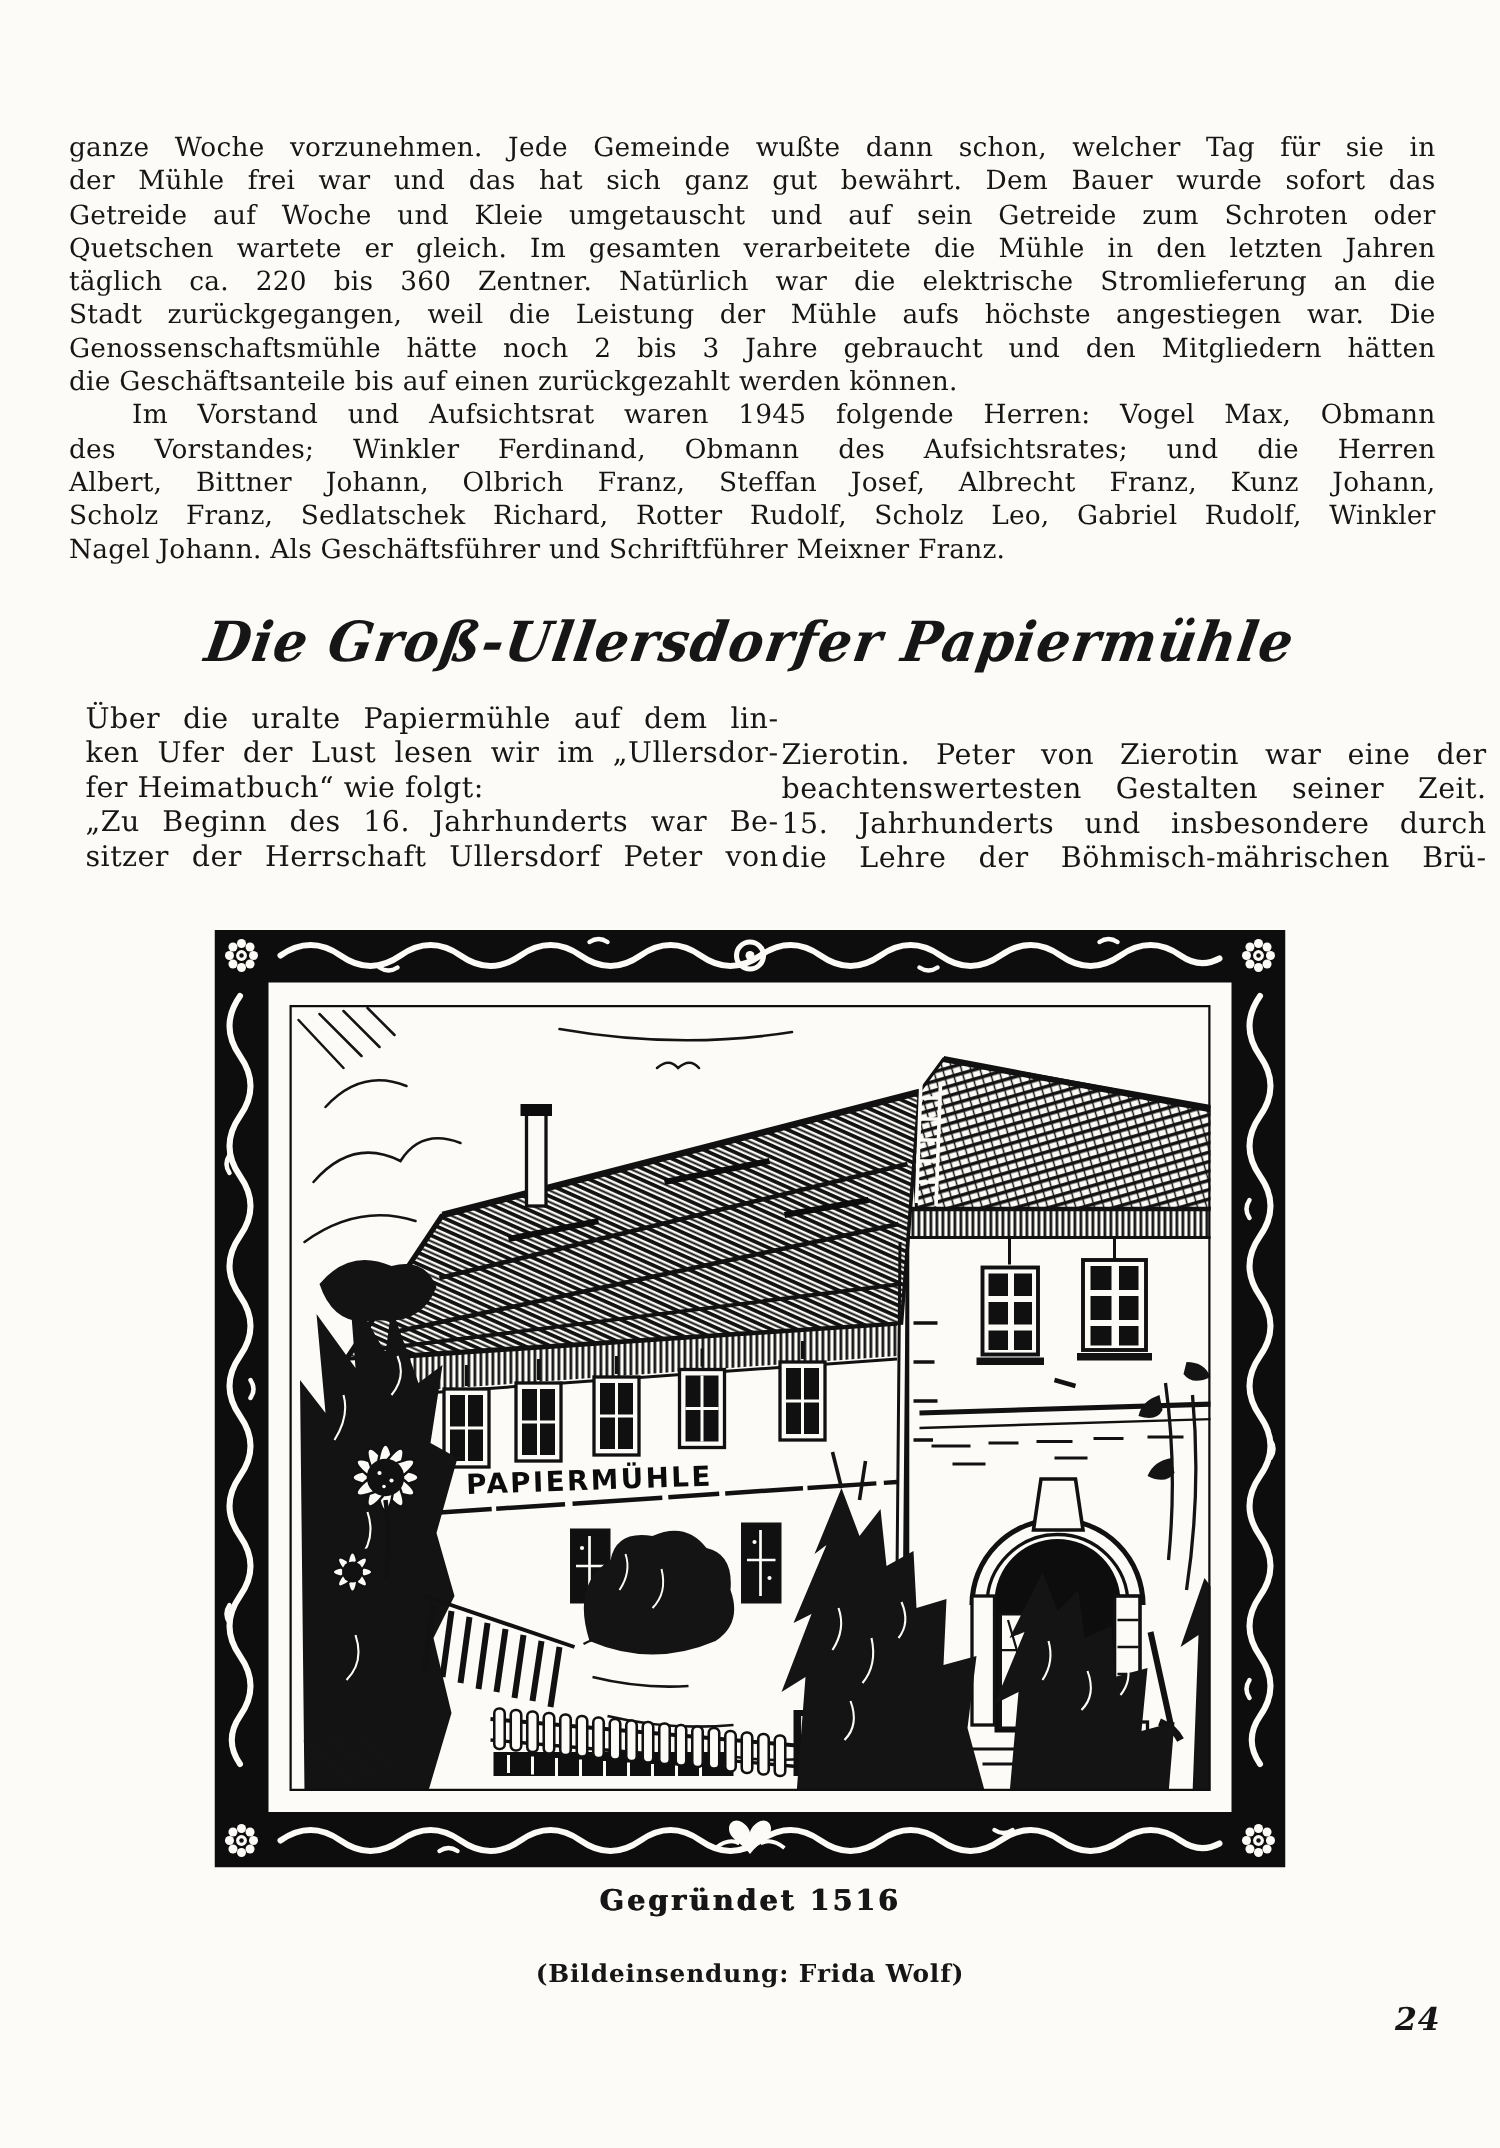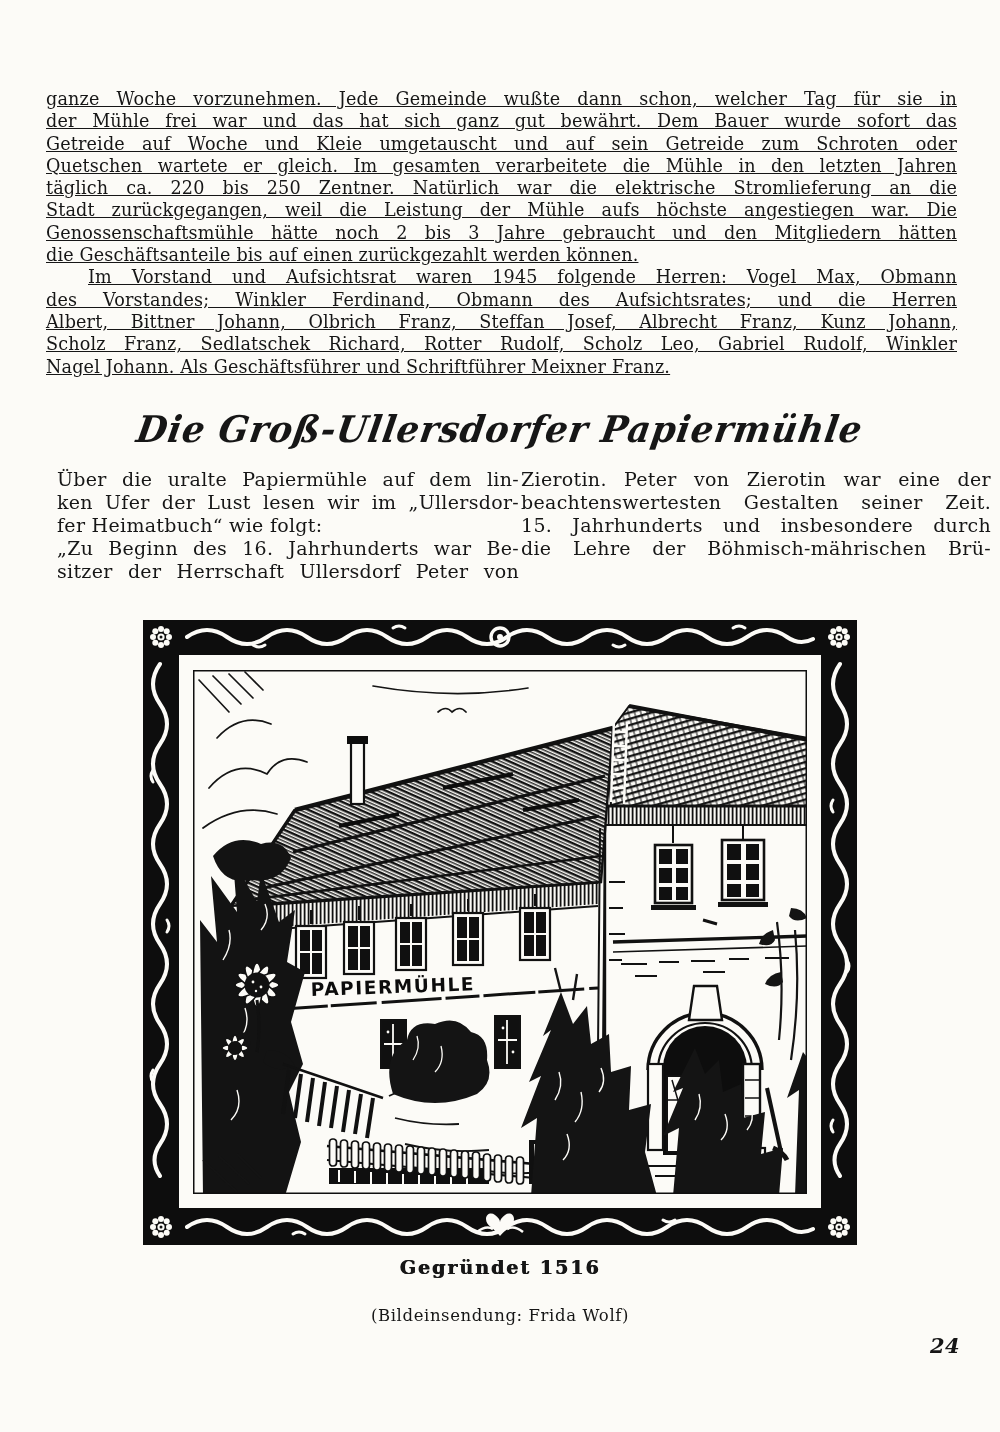--- a/index.html
+++ b/index.html
@@ -11,64 +11,64 @@
   .para{margin:0;}
   .tline{
     text-align:justify;text-align-last:justify;
     white-space:normal;
   }
   .tline-last{text-align-last:left;}
   .indent-first .tline:first-child{text-indent:42px;}
 
   .intro{
     position:absolute;left:46px;top:88px;width:911px;
-    font-size:17.6px;line-height:22.3px;letter-spacing:.15px;text-decoration:underline;
+    font-size:17.6px;line-height:22.3px;letter-spacing:.15px;
   }
   .title{
     position:absolute;left:0;top:408px;width:1000px;margin:0;
     text-align:center;font-size:35px;font-weight:bold;font-style:italic;
     letter-spacing:1px;
   }
   .title span{display:inline-block;transform:skewX(-9deg) scaleY(1.05);}
   .col{
     position:absolute;top:468px;
     font-size:19px;line-height:23px;letter-spacing:.3px;
   }
   .col-left{left:32px;width:462px;margin-left:25px;}
-  .col-right{left:521px;width:470px;}
+  .col-right{left:521px;width:470px;margin-top:24px;}
 
   .illustration{
     position:absolute;left:143px;top:620px;width:714px;height:625px;margin:0;
   }
   .caption{
     position:absolute;left:0;top:1256px;width:1000px;text-align:center;
     font-size:19px;font-weight:bold;letter-spacing:2px;
     text-shadow:.7px 0 #161616;
   }
   .credit{
     position:absolute;left:0;top:1306px;width:1000px;text-align:center;
-    font-size:16.5px;font-weight:normal;letter-spacing:.6px;
+    font-size:16.5px;font-weight:bold;letter-spacing:.6px;
   }
   .pagenum{
     position:absolute;left:930px;top:1333px;
     font-size:21px;font-weight:bold;letter-spacing:.5px;font-style:italic;
   }
 </style>
 </head>
 <body>
 
 <div class="page">
 
   <section class="intro">
     <div class="para">
         <div class="tline">ganze Woche vorzunehmen. Jede Gemeinde wußte dann schon, welcher Tag für sie in</div>
         <div class="tline">der Mühle frei war und das hat sich ganz gut bewährt. Dem Bauer wurde sofort das</div>
         <div class="tline">Getreide auf Woche und Kleie umgetauscht und auf sein Getreide zum Schroten oder</div>
         <div class="tline">Quetschen wartete er gleich. Im gesamten verarbeitete die Mühle in den letzten Jahren</div>
-        <div class="tline">täglich ca. 220 bis 250 Zentner. Natürlich war die elektrische Stromlieferung an die</div>
+        <div class="tline">täglich ca. 220 bis 360 Zentner. Natürlich war die elektrische Stromlieferung an die</div>
         <div class="tline">Stadt zurückgegangen, weil die Leistung der Mühle aufs höchste angestiegen war. Die</div>
         <div class="tline">Genossenschaftsmühle hätte noch 2 bis 3 Jahre gebraucht und den Mitgliedern hätten</div>
         <div class="tline tline-last">die Geschäftsanteile bis auf einen zurückgezahlt werden können.</div>
       </div>
     <div class="para indent-first">
         <div class="tline">Im Vorstand und Aufsichtsrat waren 1945 folgende Herren: Vogel Max, Obmann</div>
         <div class="tline">des Vorstandes; Winkler Ferdinand, Obmann des Aufsichtsrates; und die Herren</div>
         <div class="tline">Albert, Bittner Johann, Olbrich Franz, Steffan Josef, Albrecht Franz, Kunz Johann,</div>
         <div class="tline">Scholz Franz, Sedlatschek Richard, Rotter Rudolf, Scholz Leo, Gabriel Rudolf, Winkler</div>
         <div class="tline tline-last">Nagel Johann. Als Geschäftsführer und Schriftführer Meixner Franz.</div>

